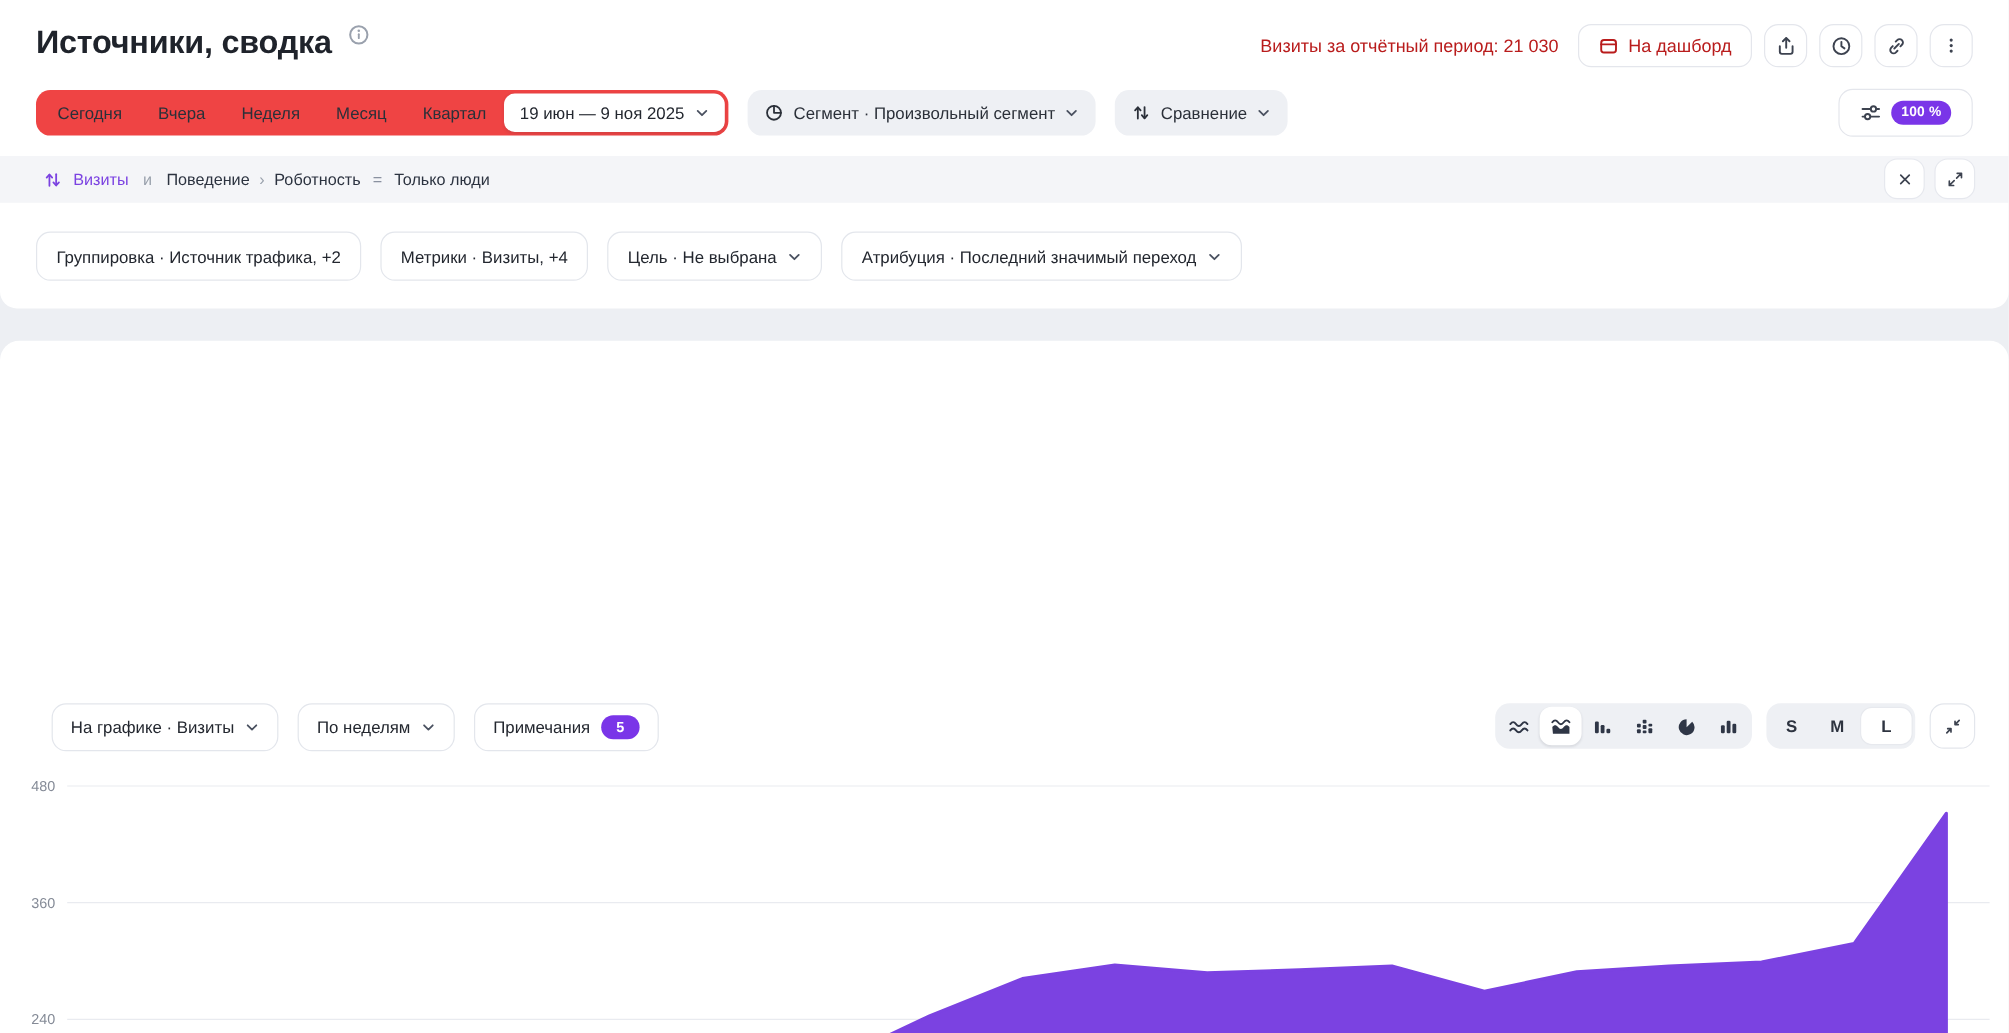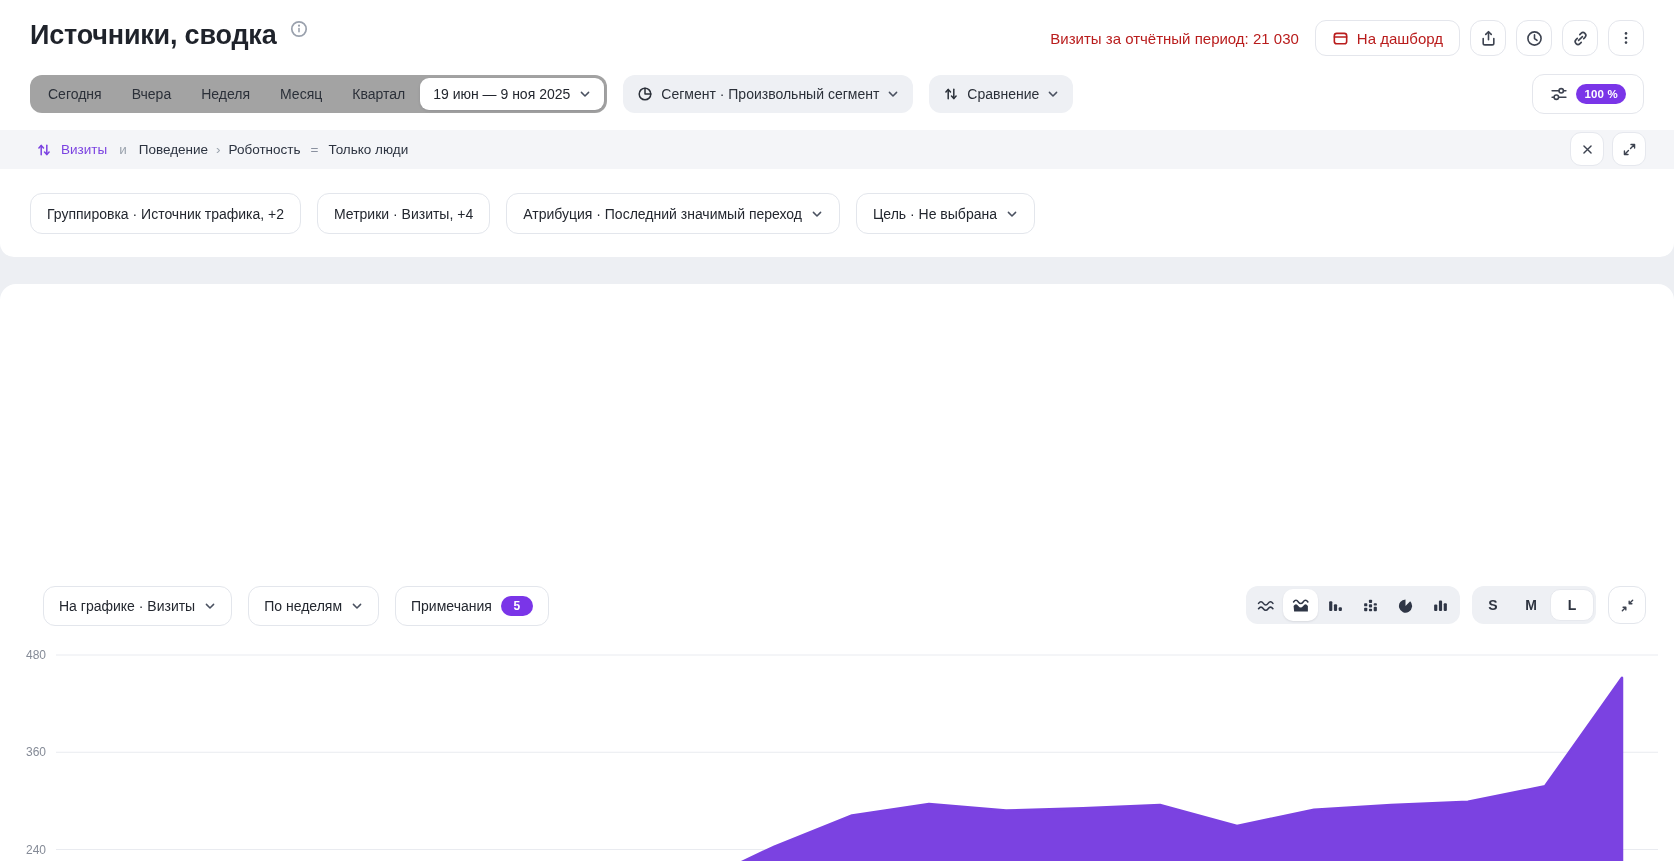--- a/index.html
+++ b/index.html
@@ -20,21 +20,21 @@
   .title-wrap{position:absolute;left:30px;top:20px;display:flex;align-items:flex-start;gap:14px;}
   .page-title{font-size:27px;font-weight:700;letter-spacing:-0.2px;color:#1f232b;}
   .info{color:#9aa1ad;}
   .head-right{position:absolute;right:30px;top:20px;height:36px;display:flex;align-items:center;gap:10px;}
   .visits-period{font-size:15px;color:#b91c1c;margin-right:6px;white-space:nowrap;}
   .dash-btn{height:36px;background:#fff;border:1px solid #e4e6ec;border-radius:11px;display:flex;align-items:center;gap:8px;padding:0 16px;font-size:15px;font-weight:500;color:#b91c1c;}
   .btn-ico{width:36px;height:36px;border:1px solid #e4e6ec;border-radius:12px;background:#fff;display:flex;align-items:center;justify-content:center;color:#3d4350;}
 
   
   .toolbar{position:absolute;left:30px;right:30px;top:75px;height:38px;display:flex;align-items:center;}
-  .seg{background:#a3a3a3;border-radius:12px;display:flex;align-items:center;height:38px;padding:0 3px;}
+  .seg{background:#ef4444;border-radius:12px;display:flex;align-items:center;height:38px;padding:0 3px;}
   .tab{padding:0 15px;height:38px;display:flex;align-items:center;font-size:14px;color:#2b3039;}
   .date-pill{background:#fff;border-radius:9px;height:32px;padding:0 13px;display:flex;gap:9px;align-items:center;box-shadow:0 1px 3px rgba(30,34,48,.12);font-size:14px;color:#23272f;text-align:center;}
   .chev{color:#4a5160;}
   .pill-gray{background:#eef0f4;border-radius:12px;height:38px;display:flex;align-items:center;gap:8px;padding:0 14px;font-size:14px;color:#2b3039;margin-left:16px;}
   .toolbar .spacer{flex:1;}
   .sampling{height:38px;background:#fff;border:1px solid #e4e6ec;border-radius:12px;display:flex;align-items:center;gap:8px;padding:0 17px;color:#3d4350;}
   .sampling-badge{background:#7a35e8;color:#fff;border-radius:999px;font-size:11.5px;font-weight:700;padding:4px 8px;letter-spacing:.2px;}
 
   
   .filter-bar{position:absolute;left:0;right:0;top:130px;height:39px;background:#f4f5f8;display:flex;align-items:center;padding:0 0 0 36px;font-size:13.5px;}
@@ -227,29 +227,29 @@
 
   <div class="chips-row">
 
   <div class="chip">
         <span>Группировка · Источник трафика, +2</span>
       </div>
       <div class="chip">
         <span>Метрики · Визиты, +4</span>
       </div>
       <div class="chip">
+        <span>Цель · Не выбрана</span>
+        <span class="ic chev">
+          <svg width="12" height="12" viewBox="0 0 12 12">
+            <path d="M2.4 4.4 6 8l3.6-3.6" fill="none" stroke="currentColor" stroke-width="1.5" stroke-linecap="round" stroke-linejoin="round"></path>
+          </svg>
+        </span>
+      </div>
+      <div class="chip">
         <span>Атрибуция · Последний значимый переход</span>
-        <span class="ic chev">
-          <svg width="12" height="12" viewBox="0 0 12 12">
-            <path d="M2.4 4.4 6 8l3.6-3.6" fill="none" stroke="currentColor" stroke-width="1.5" stroke-linecap="round" stroke-linejoin="round"></path>
-          </svg>
-        </span>
-      </div>
-      <div class="chip">
-        <span>Цель · Не выбрана</span>
         <span class="ic chev">
           <svg width="12" height="12" viewBox="0 0 12 12">
             <path d="M2.4 4.4 6 8l3.6-3.6" fill="none" stroke="currentColor" stroke-width="1.5" stroke-linecap="round" stroke-linejoin="round"></path>
           </svg>
         </span>
       </div>
     </div>
 </div>
 
 <div class="chart-card">

